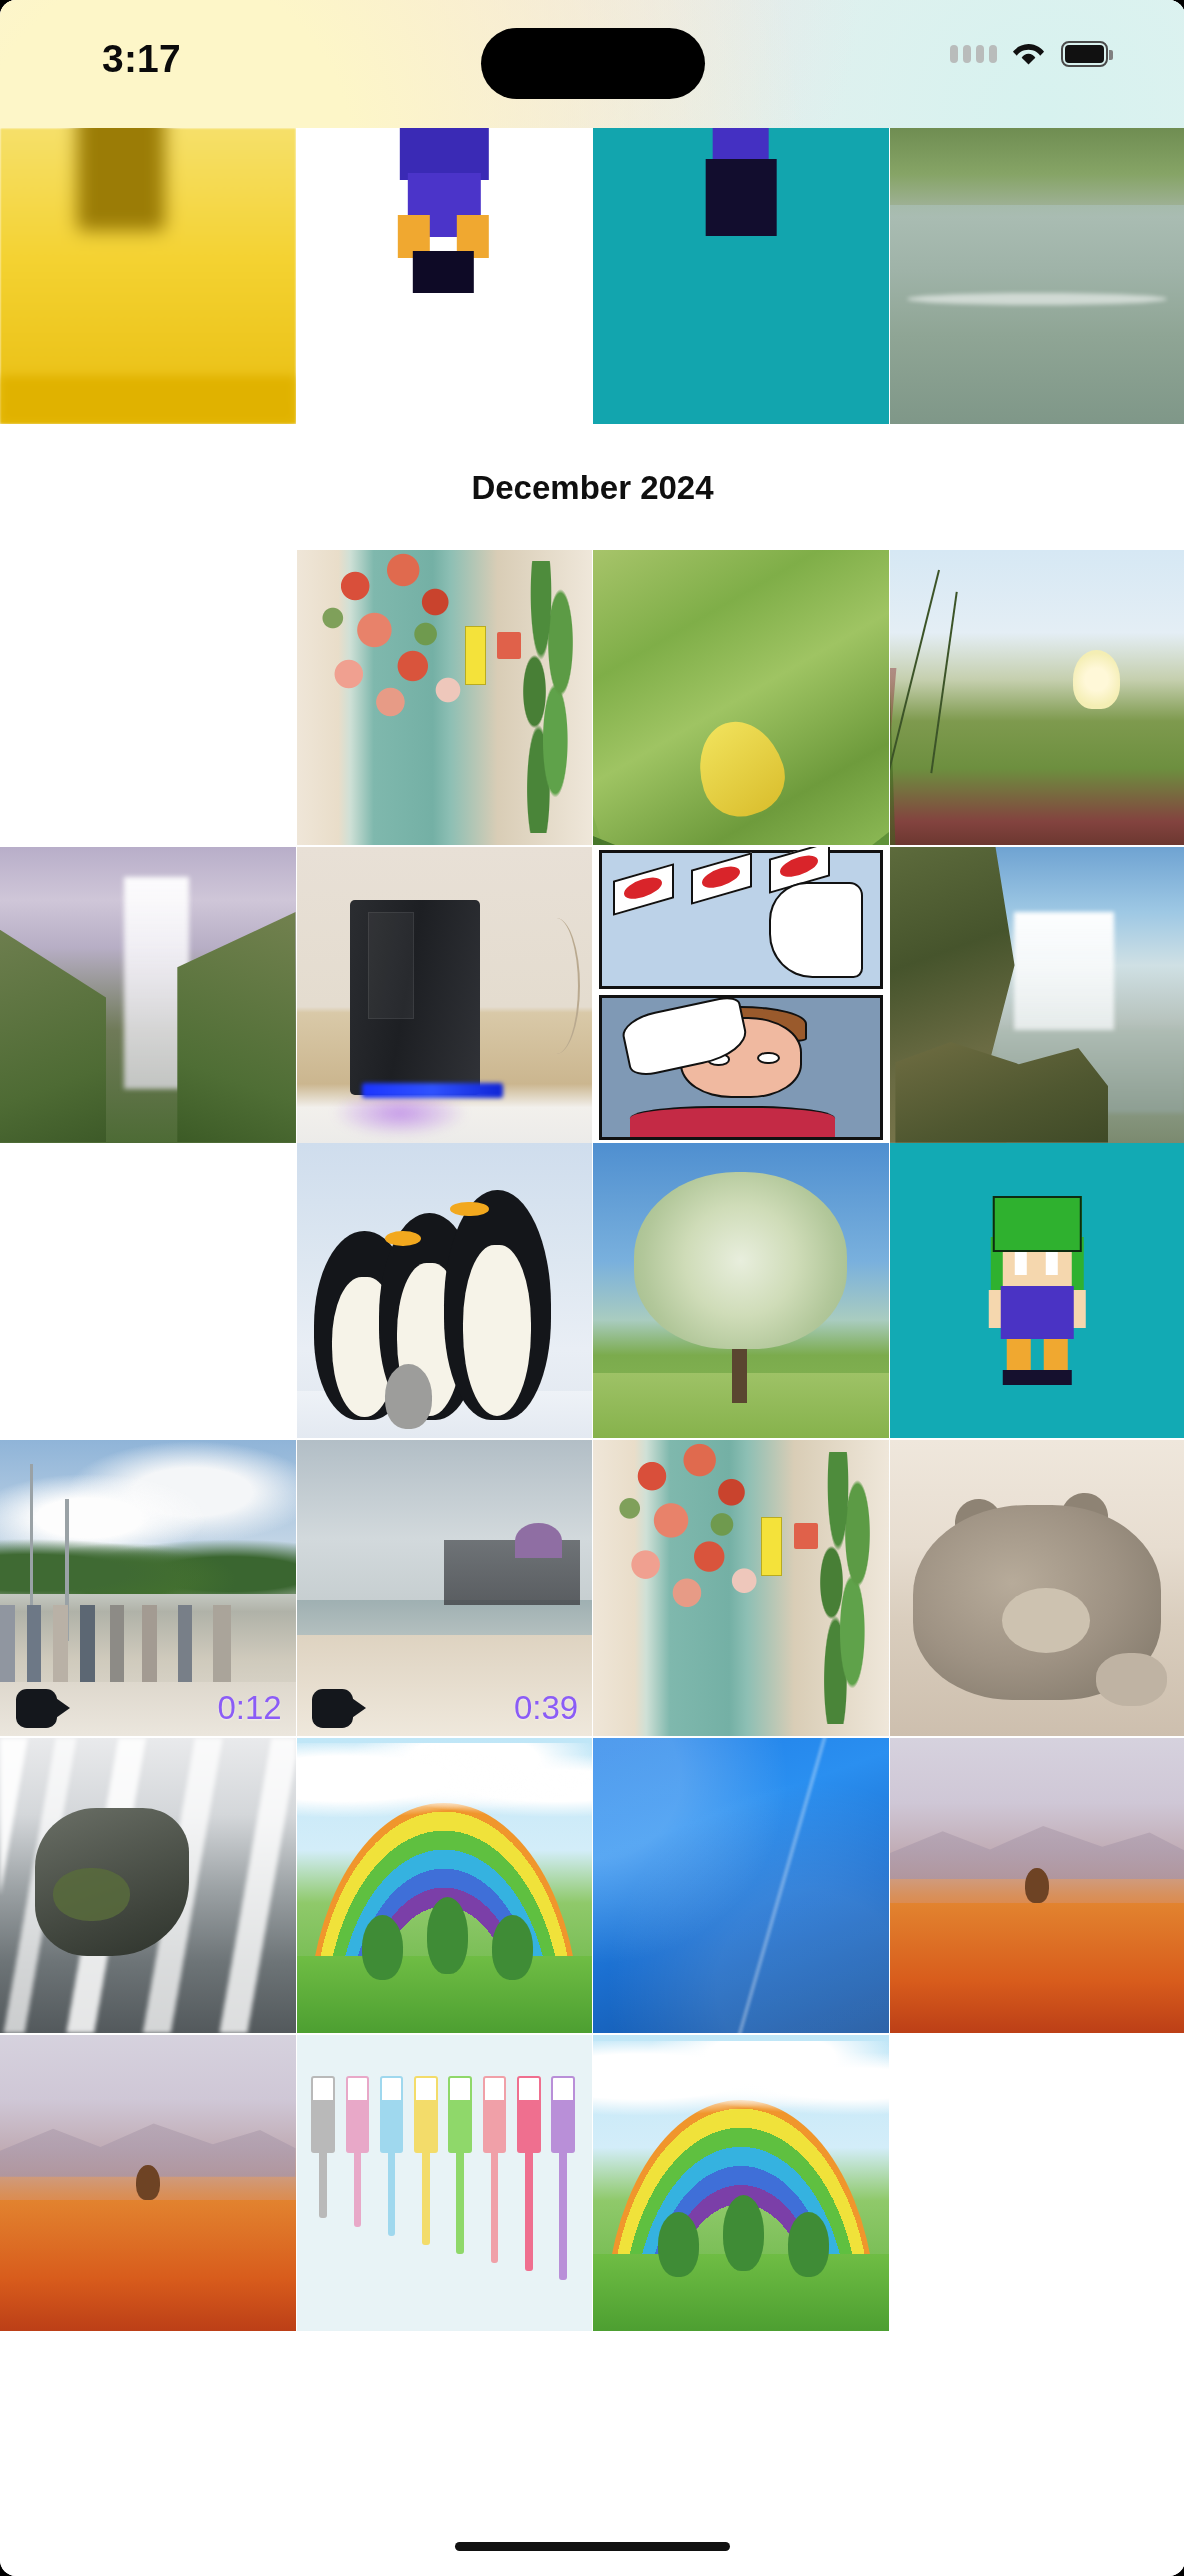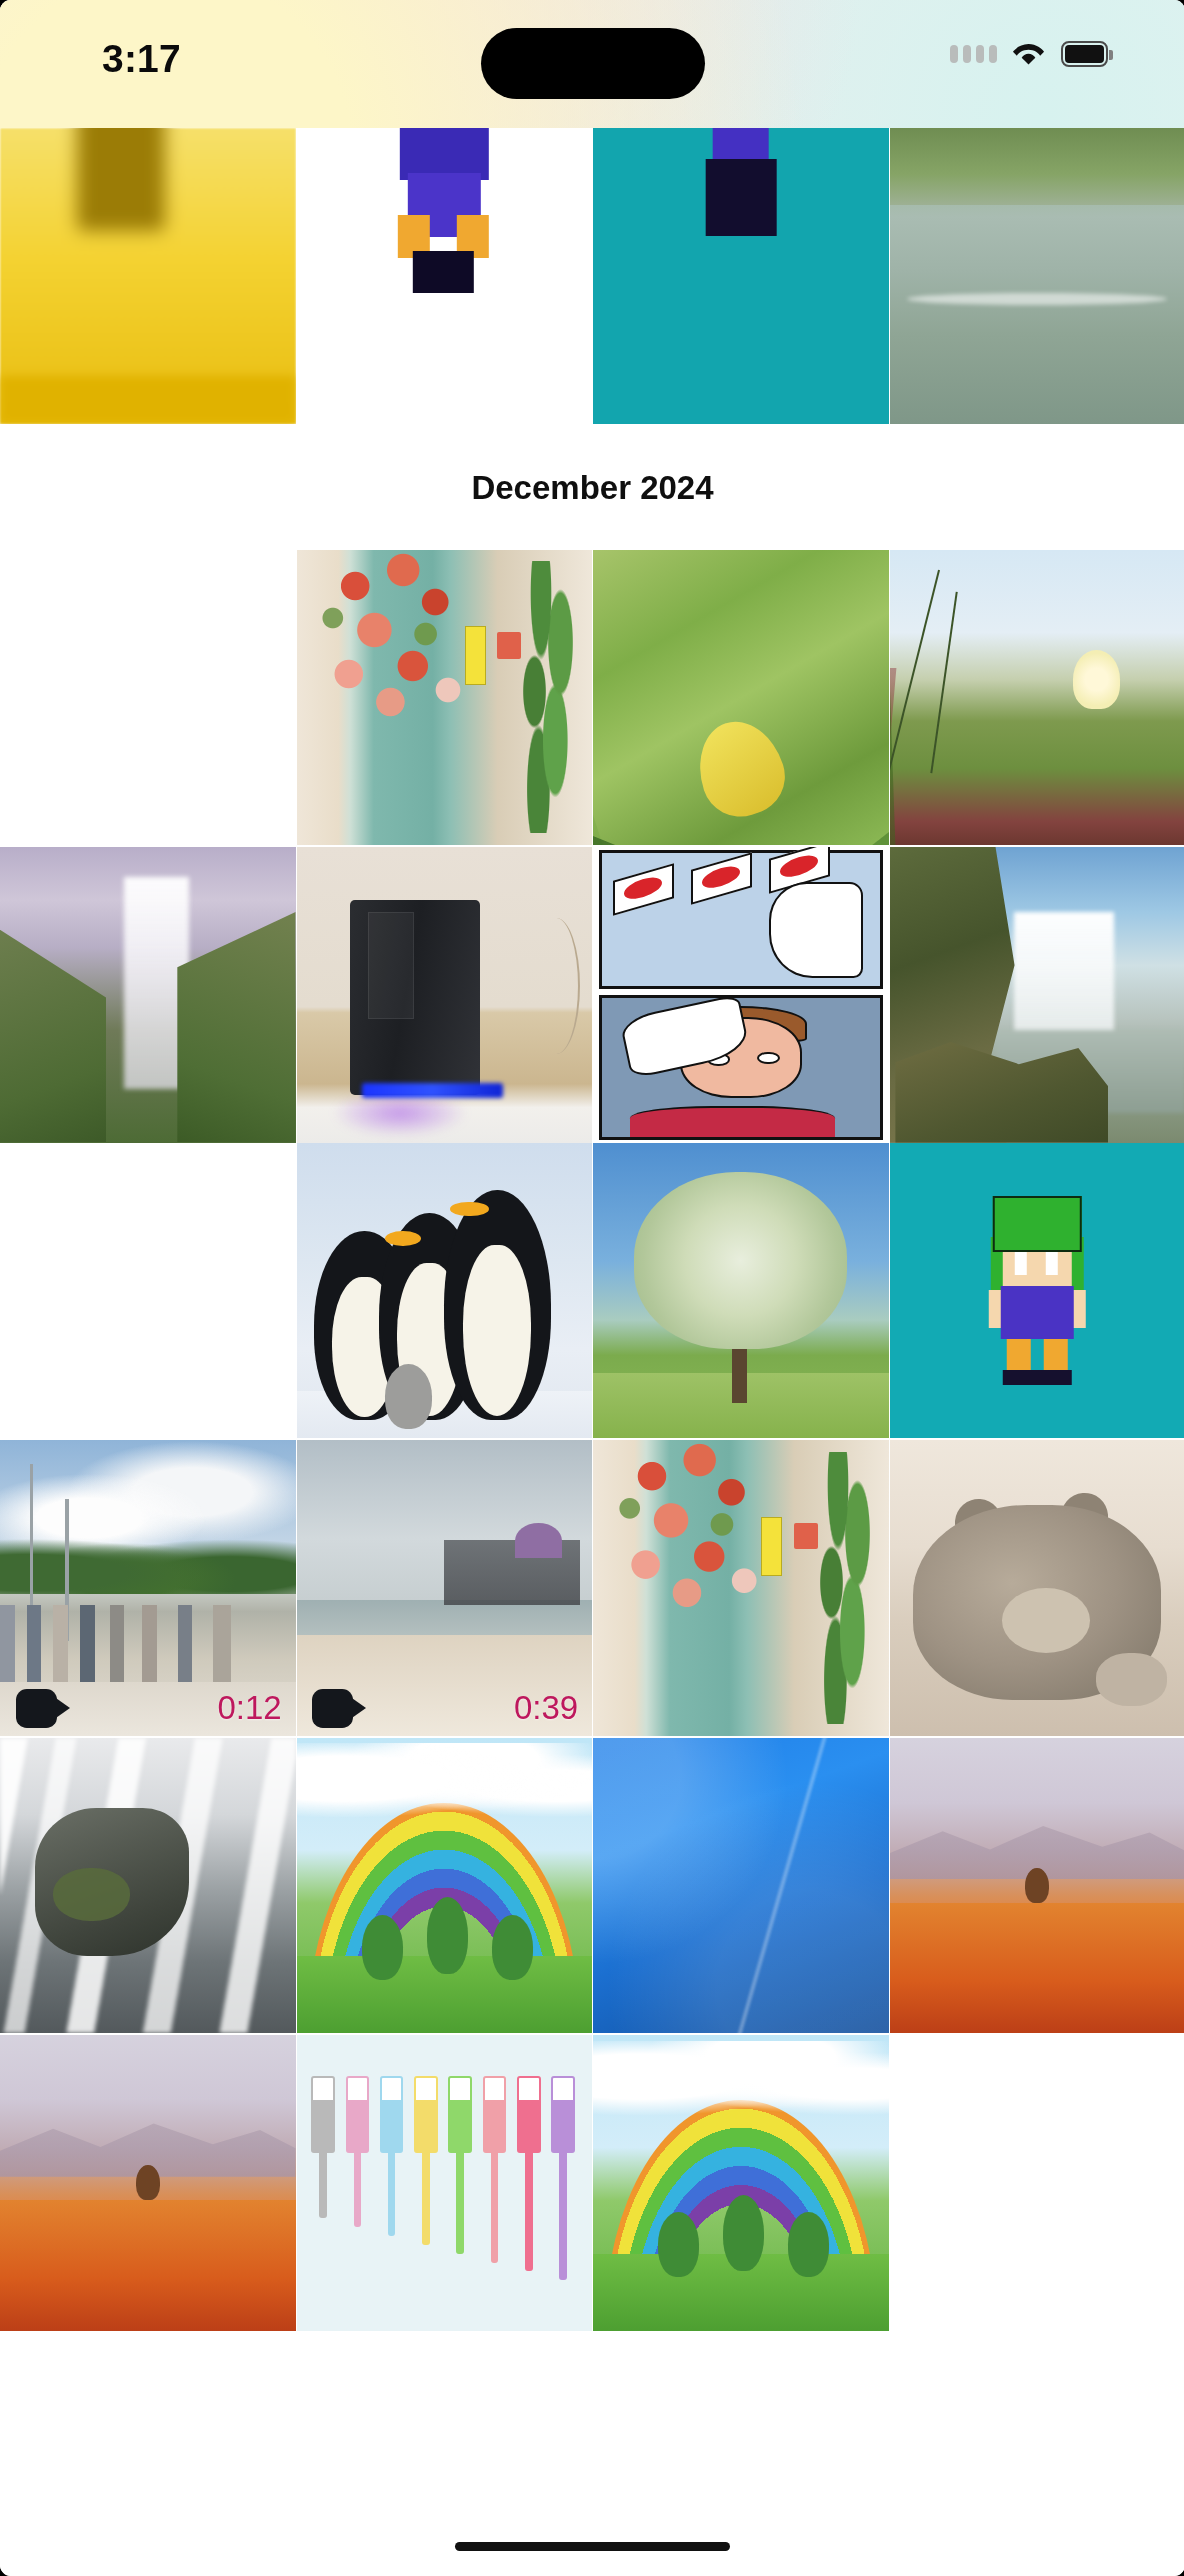--- a/index.html
+++ b/index.html
@@ -7,21 +7,21 @@
   body {
     width:1185px; height:2576px;
     font-family:"Liberation Sans", sans-serif;
     overflow:hidden;
     position:relative;
   }
 
   .phone {
     position:absolute; inset:0;
     background:#ffffff;
-    border-radius:11px;
+    border-radius:16px;
     overflow:hidden;
   }
 
   
   .statusbar {
     position:relative;
     height:130px;
     background:
       radial-gradient(circle at 14% 120%, #fdf6c8 0%, #fdf6c8 18%, rgba(253,246,200,0) 62%),
       radial-gradient(circle at 30% -30%, #f3dede 0%, rgba(243,222,222,0) 60%),
@@ -120,21 +120,21 @@
     background:#14171c; border-radius:10.8px;
   }
   .cam-lens {
     position:absolute; left:37px; top:6.9px;
     width:0; height:0;
     border-top:12.8px solid transparent;
     border-bottom:12.8px solid transparent;
     border-left:17.7px solid #14171c;
   }
   .vid-time {
-    font-size:33px; color:#be185d; font-weight:500;
+    font-size:33px; color:#8b5cf6; font-weight:500;
     text-shadow:0 1px 2px rgba(255,255,255,0.5);
   }
 
   
   .home-bar-wrap {
     position:absolute; left:0; right:0; bottom:0; height:59px;
     background:#fff; display:flex; align-items:center; justify-content:center;
   }
   .home-bar { width:275px; height:9.8px; border-radius:5.9px; background:#111; }
 

